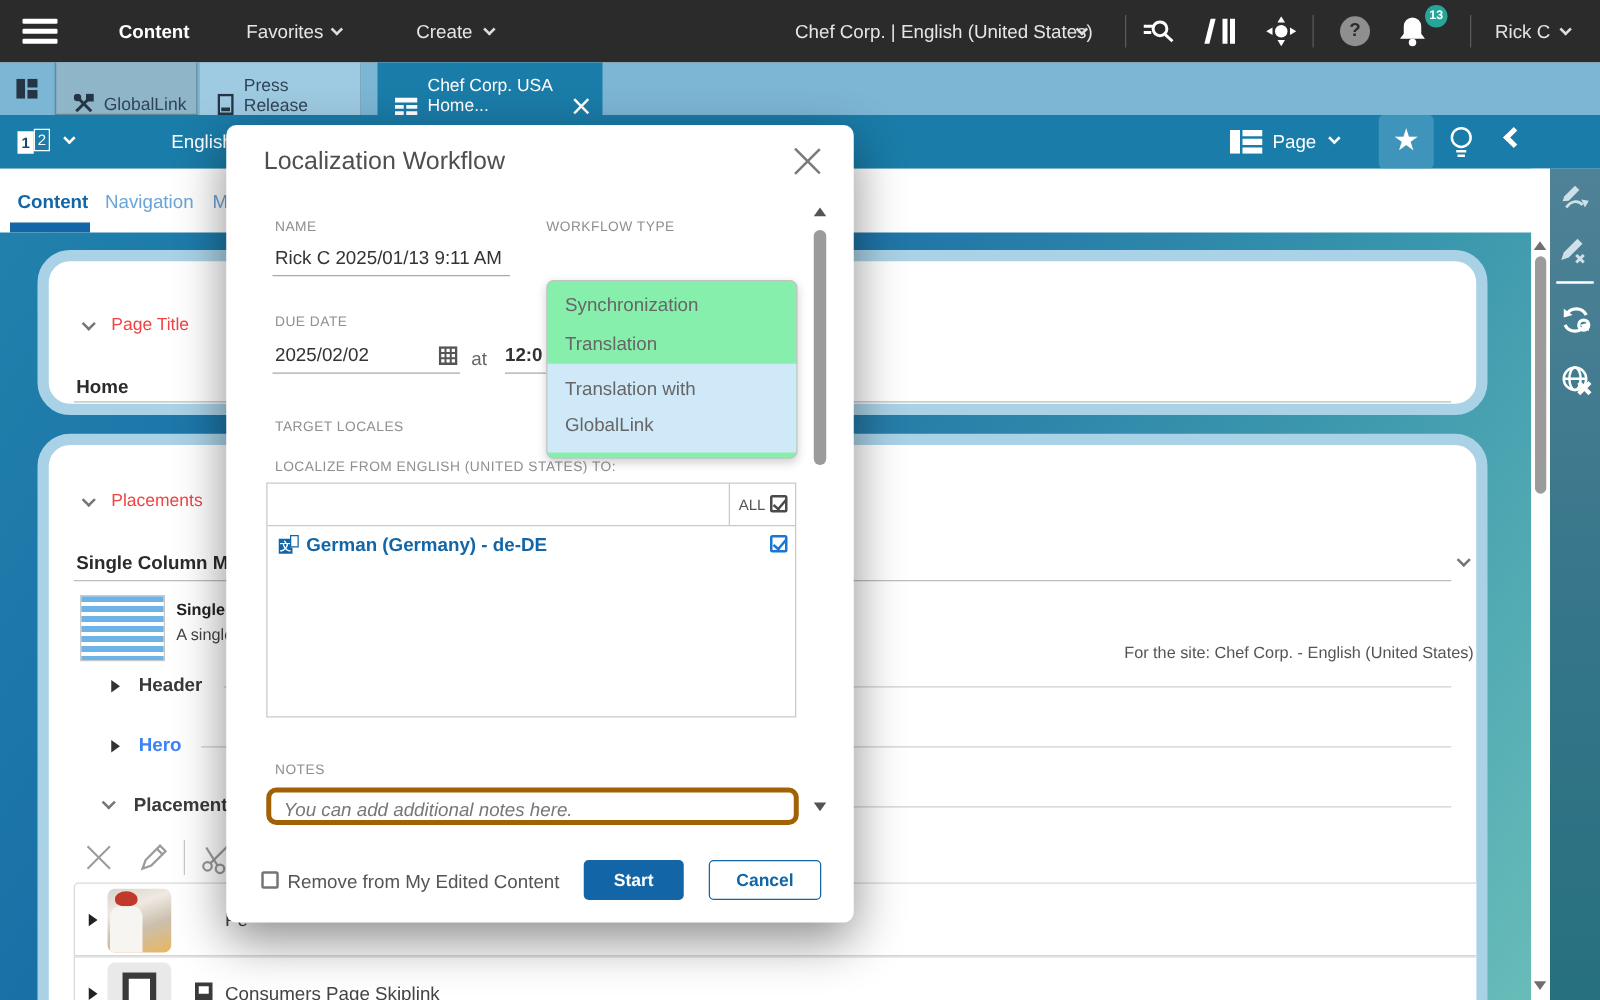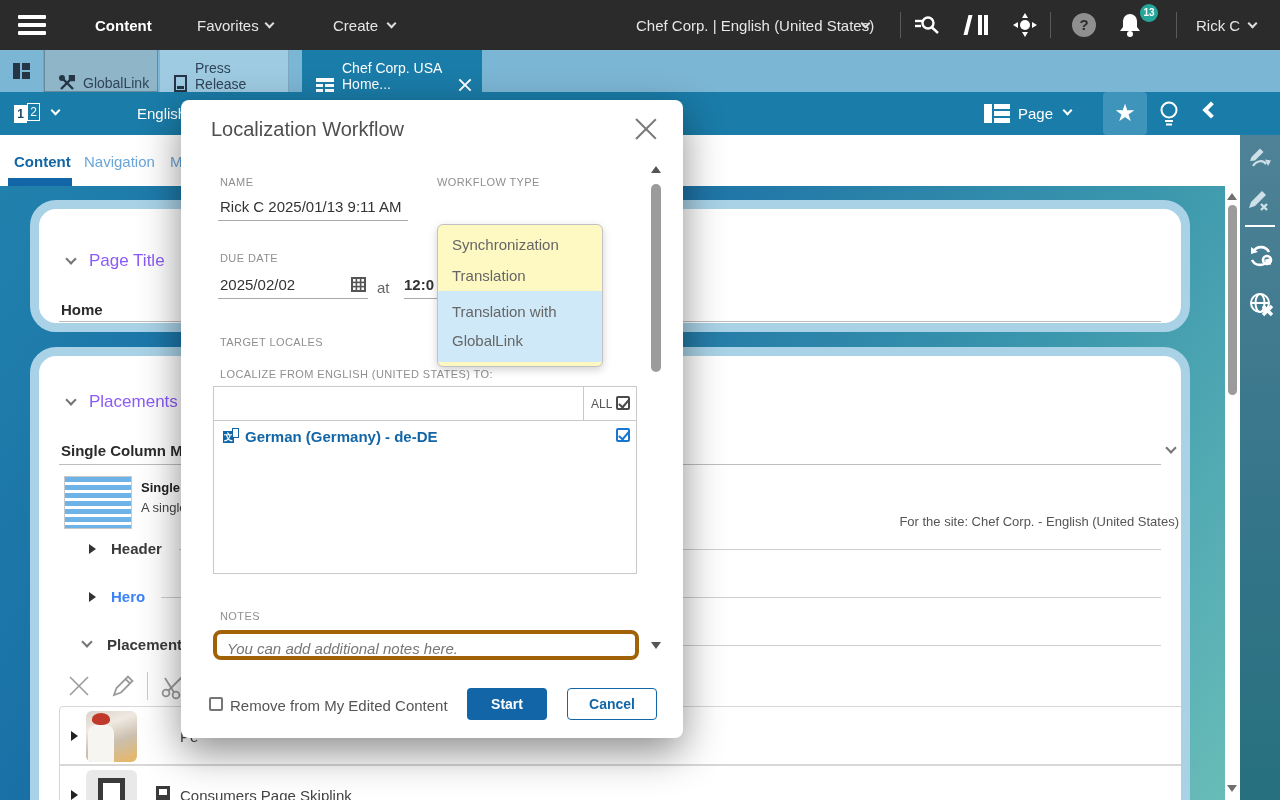--- a/index.html
+++ b/index.html
@@ -43,21 +43,21 @@
   .ctabstrip { position:absolute; left:0; top:135px; width:1240px; height:51px; background:#fff; }
   .ctab { position:absolute; top:18px; font-size:15px; }
   .ctab.on { color:#1266a7; font-weight:bold; }
   .ctab.off { color:#6aa5d8; }
   .ctab-underline { position:absolute; left:8px; top:43px; width:64px; height:8px; background:#1266a7; }
 
   
   .main { position:absolute; left:0; top:186px; width:1225px; height:614px;
           background:linear-gradient(125deg,#2181ac 0%,#176ba5 35%,#3b97ad 70%,#68bcb8 100%); }
   .card { position:absolute; background:#fff; border:9px solid #a9d2e6; border-radius:26px; }
-  .sectionhead { font-size:17px; color:#8b5cf6; }
+  .sectionhead { font-size:14px; color:#ef4444; }
   .fieldline { position:absolute; height:1px; background:#bdbdbd; }
   .boldval { font-weight:bold; font-size:15px; color:#2b2b2b; }
   .tri { width:0; height:0; border-top:5px solid transparent; border-bottom:5px solid transparent; border-left:7px solid #333; }
   .chvgray { display:inline-block; width:8px; height:8px; border-right:2px solid #757575; border-bottom:2px solid #757575; transform:rotate(45deg); }
   .rowbox { position:absolute; left:50px; width:1127px; background:#fff; border:1px solid #d7d7d7; }
   .thumb-stripes { background:repeating-linear-gradient(180deg,#6db3e8 0 5px,#fff 5px 8px); border:1px solid #c9c9c9; }
   .thumb-photo { background:linear-gradient(160deg,#d8d3cc 0%,#efe9e1 30%,#cbbfae 60%,#e8b65f 100%); position:relative; overflow:hidden; }
   .thumb-photo::before { content:''; position:absolute; left:6px; top:2px; width:18px; height:12px; background:#c0392b; border-radius:50% 50% 40% 40%; }
   .thumb-photo::after { content:''; position:absolute; left:2px; top:14px; width:26px; height:38px; background:#f7f5f2; border-radius:8px 8px 0 0; }
   .thumb-gray { background:#e9e9e9; }
@@ -85,21 +85,21 @@
   .modal { position:absolute; left:181px; top:100px; width:502px; height:638px; background:#fff; border-radius:8px;
            box-shadow:0 14px 40px rgba(0,0,0,.45); }
   .mtitle { position:absolute; left:30px; top:18px; font-size:20px; color:#4f4f4f; }
   .mclose { position:absolute; left:450px; top:14px; width:30px; height:30px; color:#7a7a7a; }
   .mclose::before,.mclose::after { content:''; position:absolute; left:14px; top:1px; width:1.5px; height:28px; background:currentColor; }
   .mclose::before { transform:rotate(45deg); } .mclose::after { transform:rotate(-45deg); }
   .mlabel { position:absolute; font-size:11px; color:#8f8f8f; letter-spacing:.4px; }
   .mvalue { position:absolute; font-size:15px; color:#333; }
   .uline { border-bottom:1px solid #a9a9a9; padding-bottom:5px; }
   .focusline { border-bottom:2px solid #1976d2; padding-bottom:4px; }
-  .dropdown { position:absolute; left:256px; top:124px; width:166px; background:#fef9c3; border:1px solid #c2c2c2;
+  .dropdown { position:absolute; left:256px; top:124px; width:201px; background:#86efac; border:1px solid #c2c2c2;
               border-radius:6px; box-shadow:0 3px 8px rgba(0,0,0,.18); padding:4px 0; z-index:6; }
   .opt { padding:7px 14px; font-size:15px; color:#666; }
   .opt.sel { background:#cfe9f8; }
   .cb { position:absolute; width:14px; height:14px; border:2px solid #4a4a4a; border-radius:2px; }
   .cb.checked::after { content:''; position:absolute; left:3px; top:-1px; width:4px; height:9px;
                        border:solid #4a4a4a; border-width:0 2px 2px 0; transform:rotate(40deg); }
   .cb.blue { border-color:#1976d2; } .cb.blue.checked::after { border-color:#1976d2; }
   .cb.lite { border-color:#757575; }
   .lbox { position:absolute; left:32px; top:286px; width:424px; height:188px; border:1px solid #c9c9c9; }
   .btn { position:absolute; height:32px; border-radius:4px; font-size:14px; font-weight:bold; text-align:center; line-height:32px; }

